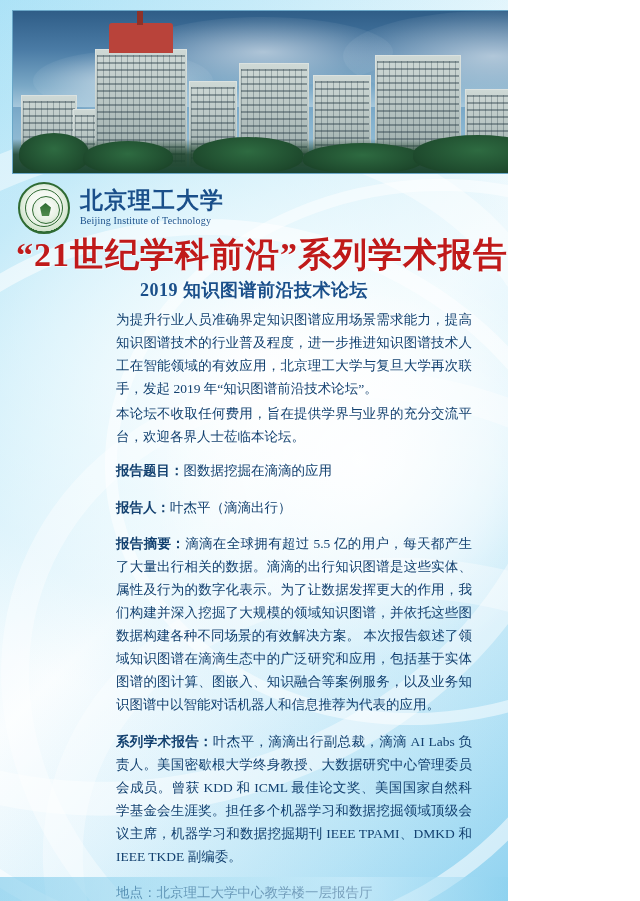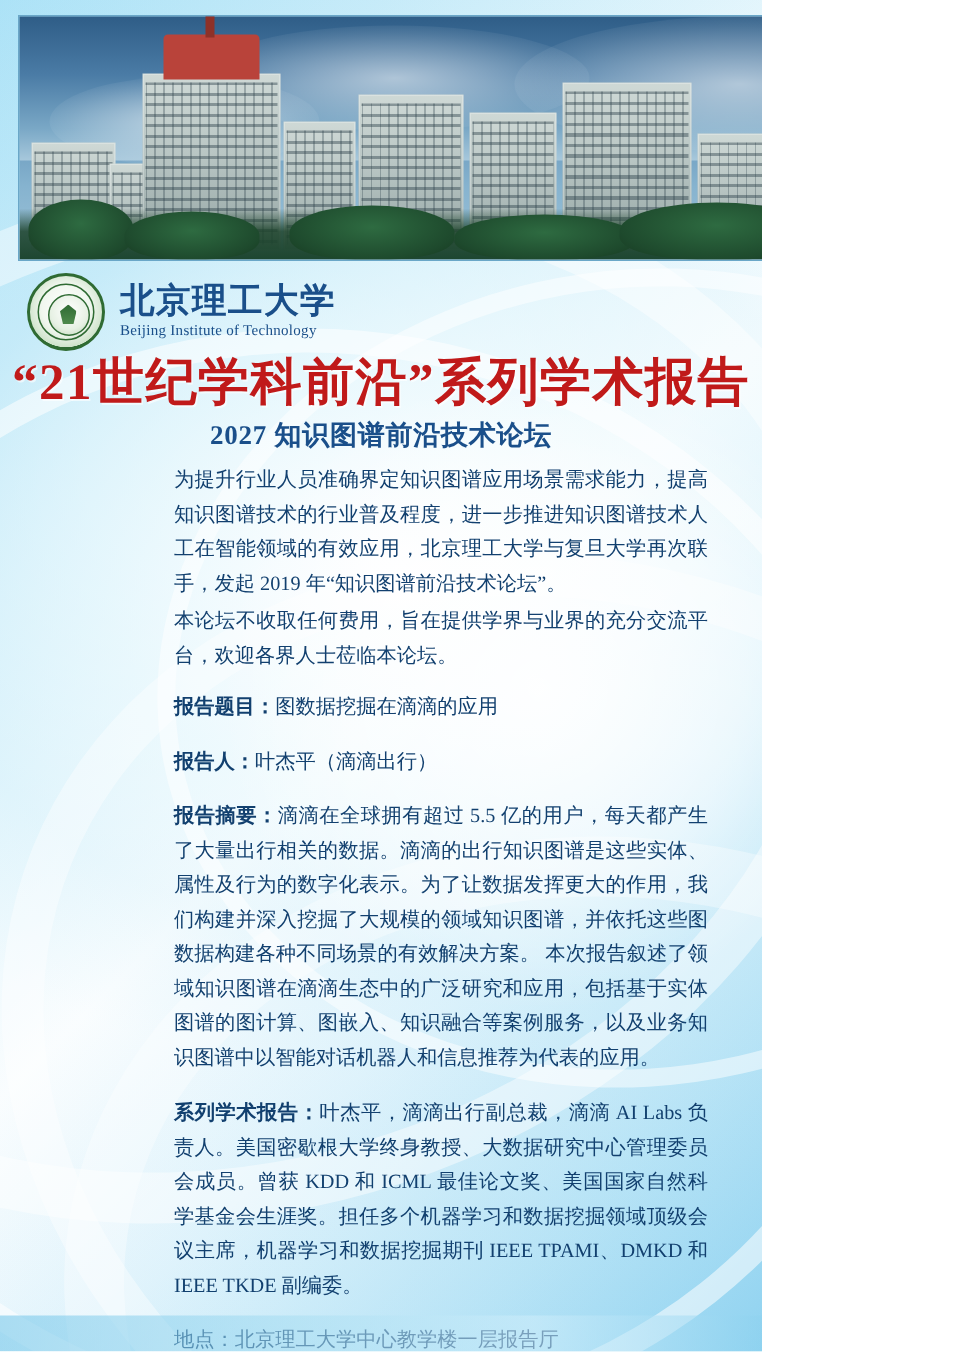--- a/index.html
+++ b/index.html
@@ -166,21 +166,21 @@
     font-size: 10px;
     color: #1a4f8a;
     letter-spacing: 0.2px;
     margin-top: 3px;
   }
 
   
   .main-title {
     position: absolute;
     left: 0; right: 0; top: 232px;
-    text-align: center;
+    text-align: right;
     font-family: "Liberation Serif", serif;
     font-weight: bold;
     font-size: 34px;
     color: #c01a1a;
     letter-spacing: 1px;
     text-shadow: 1px 1px 0 rgba(255,255,255,0.6);
     white-space: nowrap;
   }
   .sub-title {
     position: absolute;
@@ -281,21 +281,21 @@
     <div class="seal">
       <div class="seal-inner"></div>
     </div>
     <div class="uni-names">
       <div class="uni-cn">北京理工大学</div>
       <div class="uni-en">Beijing Institute of Technology</div>
     </div>
   </div>
 
   <div class="main-title">“21世纪学科前沿”系列学术报告</div>
-  <div class="sub-title">2027 知识图谱前沿技术论坛</div>
+  <div class="sub-title">2019 知识图谱前沿技术论坛</div>
 
   <div class="body-wrap">
 
     <p class="para">为提升行业人员准确界定知识图谱应用场景需求能力，提高知识图谱技术的行业普及程度，进一步推进知识图谱技术人工在智能领域的有效应用，北京理工大学与复旦大学再次联手，发起 2019 年“知识图谱前沿技术论坛”。</p>
     <p class="para">本论坛不收取任何费用，旨在提供学界与业界的充分交流平台，欢迎各界人士莅临本论坛。</p>
 
     <p class="field-line">
       <span class="row-label">报告题目：</span><span>图数据挖掘在滴滴的应用</span>
     </p>
 

